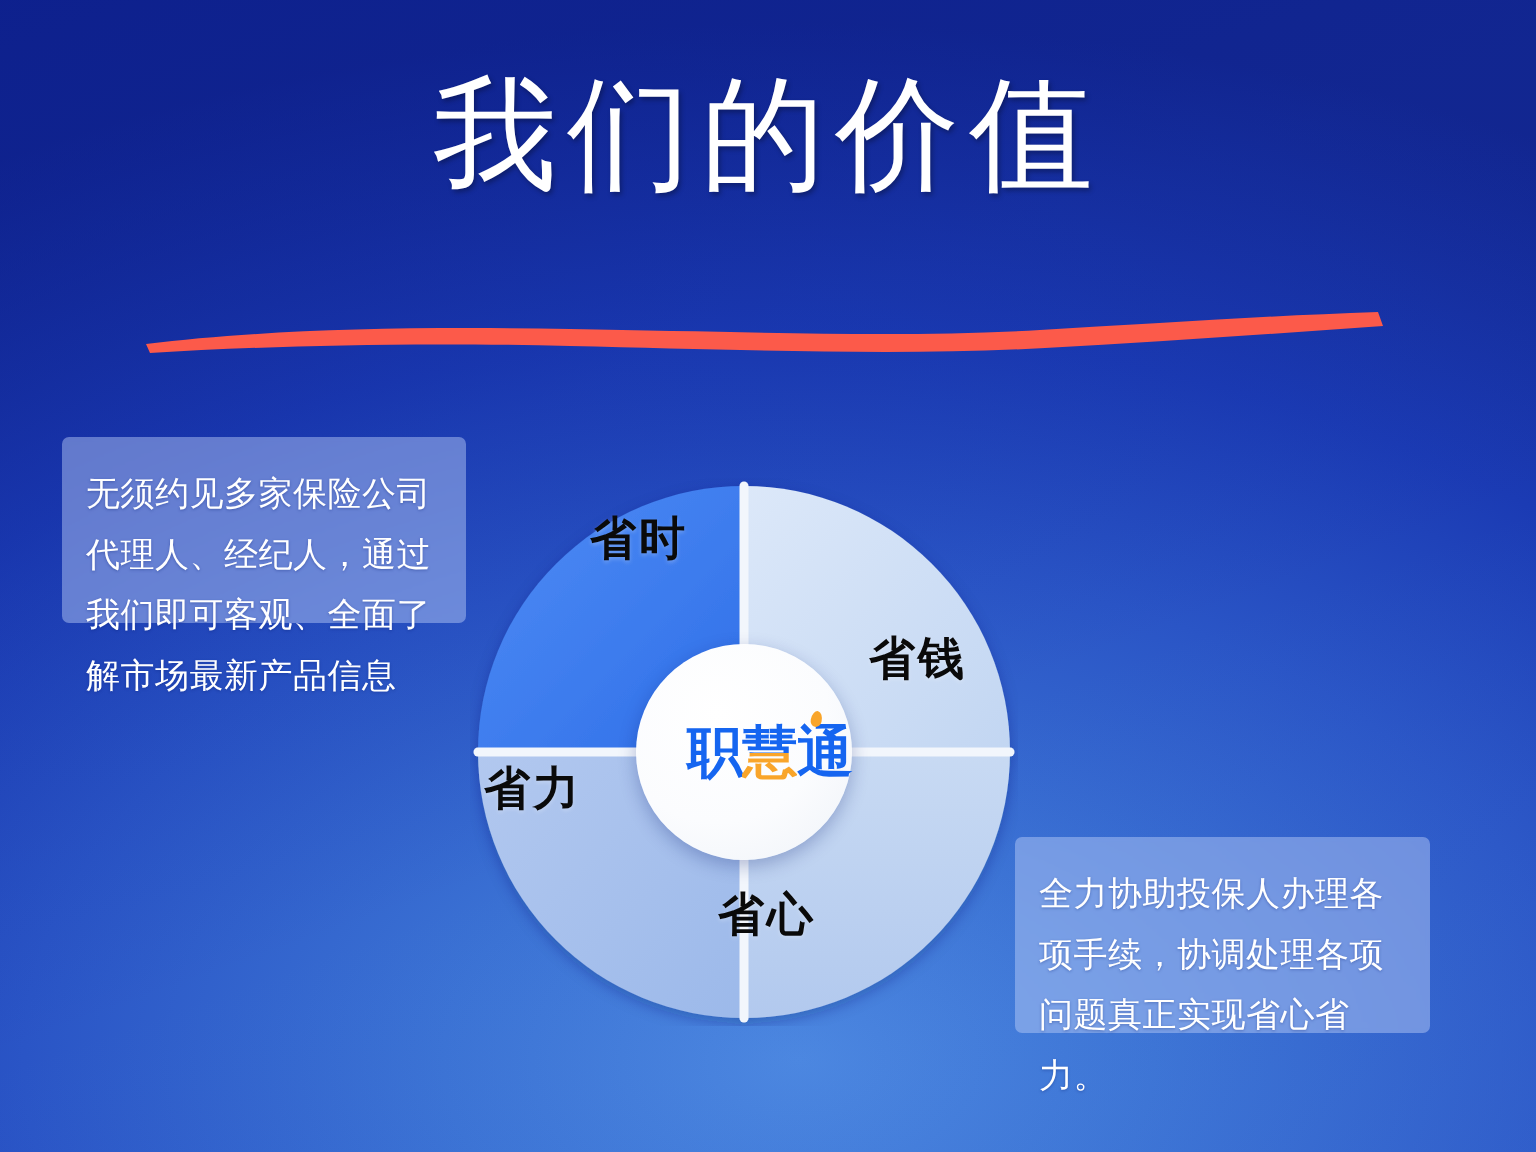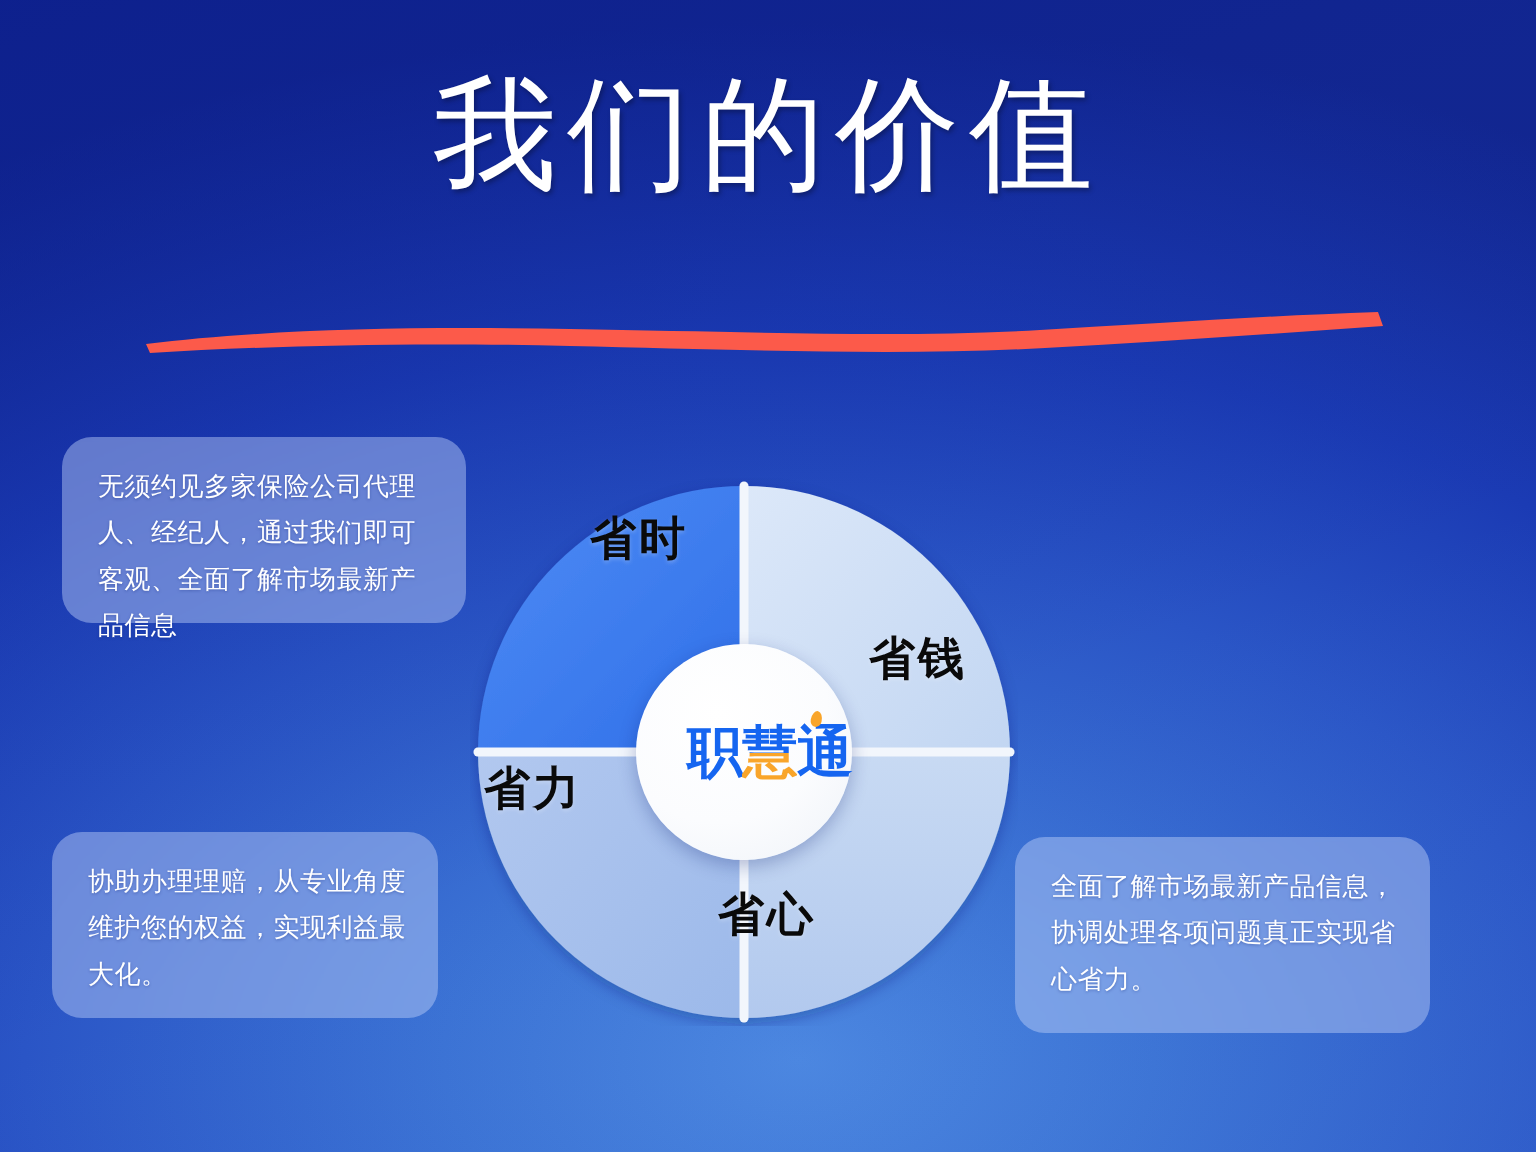--- a/index.html
+++ b/index.html
@@ -66,27 +66,27 @@
     top: 60px;
     width: 1245px;
     height: 46px;
     z-index: 2;
     pointer-events: none;
   }
 
   
   .card {
     position: absolute;
-    border-radius: 30px;
+    border-radius: 7px;
     background: rgba(190, 208, 248, 0.46);
     color: #ffffff;
-    font-size: 26px;
+    font-size: 34px;
     line-height: 1.78;
     letter-spacing: 0.5px;
-    padding: 26px 26px 26px 36px;
+    padding: 26px 26px 26px 24px;
     box-sizing: border-box;
     text-shadow: 0 1px 3px rgba(10,30,110,0.35);
     backdrop-filter: blur(2px);
   }
   #card-tl { left: 62px;   top: 437px; width: 404px; height: 186px; }
   #card-tr { left: 1053px; top: 506px; width: 420px; height: 192px; }
   #card-bl { left: 52px;   top: 832px; width: 386px; height: 186px; }
   #card-br { left: 1015px; top: 837px; width: 415px; height: 196px; }
 
   
@@ -159,22 +159,21 @@
 
   <div class="title">我们的价值</div>
 
   <div class="subtitle-wrap">
     <svg class="underline-stroke" viewBox="0 0 1245 46" preserveAspectRatio="none">
       <path d="M6,36 C120,22 260,18 430,21 C620,24 760,30 900,22 C1010,16 1120,8 1238,4 L1243,18 C1130,26 1020,34 905,40 C760,48 610,42 430,38 C265,34 125,38 10,45 Z" fill="#fc5a4a"></path>
     </svg>
   </div>
 
   <div class="card" id="card-tl">无须约见多家保险公司代理人、经纪人，通过我们即可客观、全面了解市场最新产品信息</div>
-  <div class="card" id="card-bl">协助办理理赔，从专业角度维护您的权益，实现利益最大化。</div>
-  <div class="card" id="card-br">全面了解市场最新产品信息，协调处理各项问题真正实现省心省力。</div>
+  <div class="card" id="card-br">全力协助投保人办理各项手续，协调处理各项问题真正实现省心省力。</div>
 
   <div id="donut">
     <svg width="548" height="548" viewBox="0 0 548 548">
       <defs>
         <filter id="softshadow" x="-25%" y="-25%" width="150%" height="150%">
           <feDropShadow dx="0" dy="5" stdDeviation="7" flood-color="#0b246e" flood-opacity="0.30"></feDropShadow>
         </filter>
         <linearGradient id="gTL" x1="0" y1="0" x2="1" y2="1">
           <stop offset="0%" stop-color="#4f8cf5"></stop>
           <stop offset="100%" stop-color="#2f6fe8"></stop>

